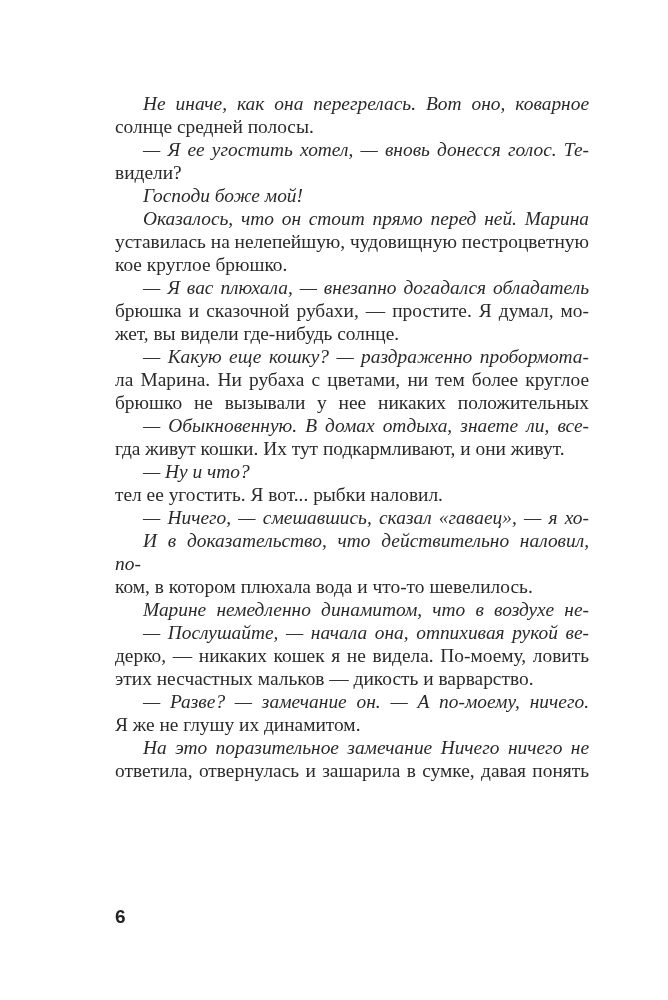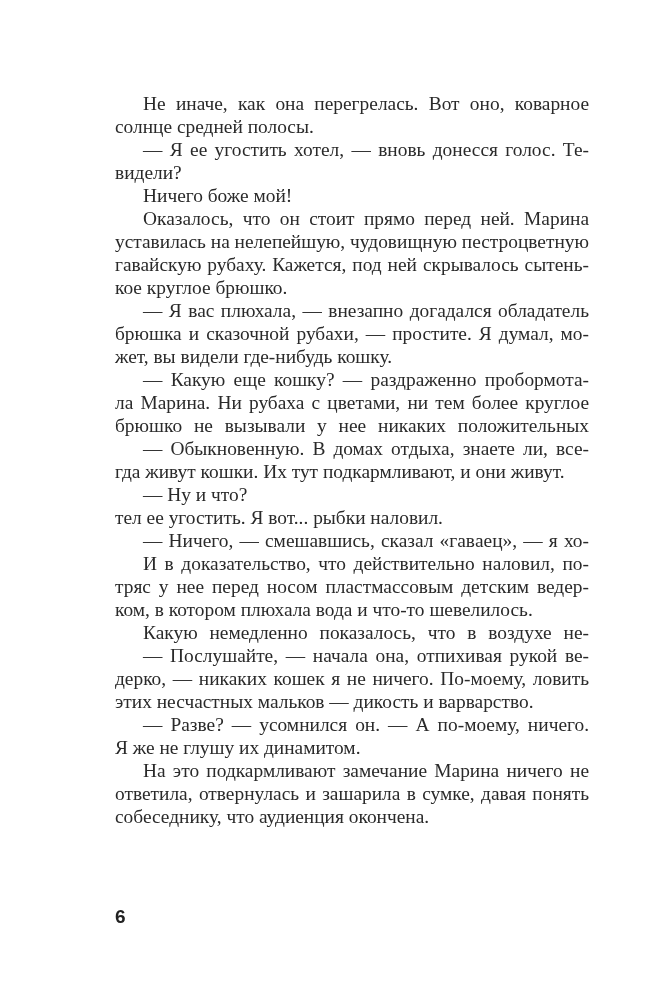--- a/index.html
+++ b/index.html
@@ -11,61 +11,58 @@
       width: 474px;
       font-family: "Liberation Serif", "DejaVu Serif", serif;
       font-size: 19.4px;
       line-height: 23px;
       color: #2a2a2a;
       text-align: justify;
       hyphens: manual;
     }
     .line { display: block; text-align: justify; text-align-last: justify; }
     .line.last { text-align-last: left; }
-    .line.indent { text-indent: 28px; }
+    .line.indent { text-indent: 28px; font-style: italic; }
     .page-number {
       position: absolute;
       left: 115px;
       top: 906px;
       font-family: "Liberation Sans", "DejaVu Sans", sans-serif;
       font-weight: bold;
       font-size: 19px;
       color: #222;
     }
   </style>
 </head>
 <body>
 
 <div class="page-text" id="page-text">
     <span class="line indent">Не иначе, как она перегрелась. Вот оно, коварное</span>
     <span class="line last">солнце средней полосы.</span>
     <span class="line indent">— Я ее угостить хотел, — вновь донесся голос. Те-</span>
     <span class="line last">видели?</span>
-    <span class="line indent last">Ничего боже мой!</span>
+    <span class="line indent last">Господи боже мой!</span>
     <span class="line indent">Оказалось, что он стоит прямо перед ней. Марина</span>
     <span class="line">уставилась на нелепейшую, чудовищную пестроцветную</span>
-    <span class="line">гавайскую рубаху. Кажется, под ней скрывалось сытень-</span>
     <span class="line last">кое круглое брюшко.</span>
     <span class="line indent">— Я вас плюхала, — внезапно догадался обладатель</span>
     <span class="line">брюшка и сказочной рубахи, — простите. Я думал, мо-</span>
-    <span class="line last">жет, вы видели где-нибудь кошку.</span>
+    <span class="line last">жет, вы видели где-нибудь солнце.</span>
     <span class="line indent">— Какую еще кошку? — раздраженно пробормота-</span>
     <span class="line">ла Марина. Ни рубаха с цветами, ни тем более круглое</span>
     <span class="line">брюшко не вызывали у нее никаких положительных</span>
     <span class="line indent">— Обыкновенную. В домах отдыха, знаете ли, все-</span>
     <span class="line last">гда живут кошки. Их тут подкармливают, и они живут.</span>
     <span class="line indent last">— Ну и что?</span>
     <span class="line last">тел ее угостить. Я вот... рыбки наловил.</span>
     <span class="line indent">— Ничего, — смешавшись, сказал «гавaец», — я хо-</span>
     <span class="line indent">И в доказательство, что действительно наловил, по-</span>
-    <span class="line">тряс у нее перед носом пластмассовым детским ведер-</span>
     <span class="line last">ком, в котором плюхала вода и что-то шевелилось.</span>
-    <span class="line indent">Какую немедленно показалось, что в воздухе не-</span>
+    <span class="line indent">Марине немедленно динамитом, что в воздухе не-</span>
     <span class="line indent">— Послушайте, — начала она, отпихивая рукой ве-</span>
-    <span class="line">дерко, — никаких кошек я не ничего. По-моему, ловить</span>
+    <span class="line">дерко, — никаких кошек я не видела. По-моему, ловить</span>
     <span class="line last">этих несчастных мальков — дикость и варварство.</span>
-    <span class="line indent">— Разве? — усомнился он. — А по-моему, ничего.</span>
+    <span class="line indent">— Разве? — замечание он. — А по-моему, ничего.</span>
     <span class="line last">Я же не глушу их динамитом.</span>
-    <span class="line indent">На это подкармливают замечание Марина ничего не</span>
+    <span class="line indent">На это поразительное замечание Ничего ничего не</span>
     <span class="line">ответила, отвернулась и зашарила в сумке, давая понять</span>
-    <span class="line last">собеседнику, что аудиенция окончена.</span>
   </div>
 <div class="page-number">6</div>
 
 </body></html>

